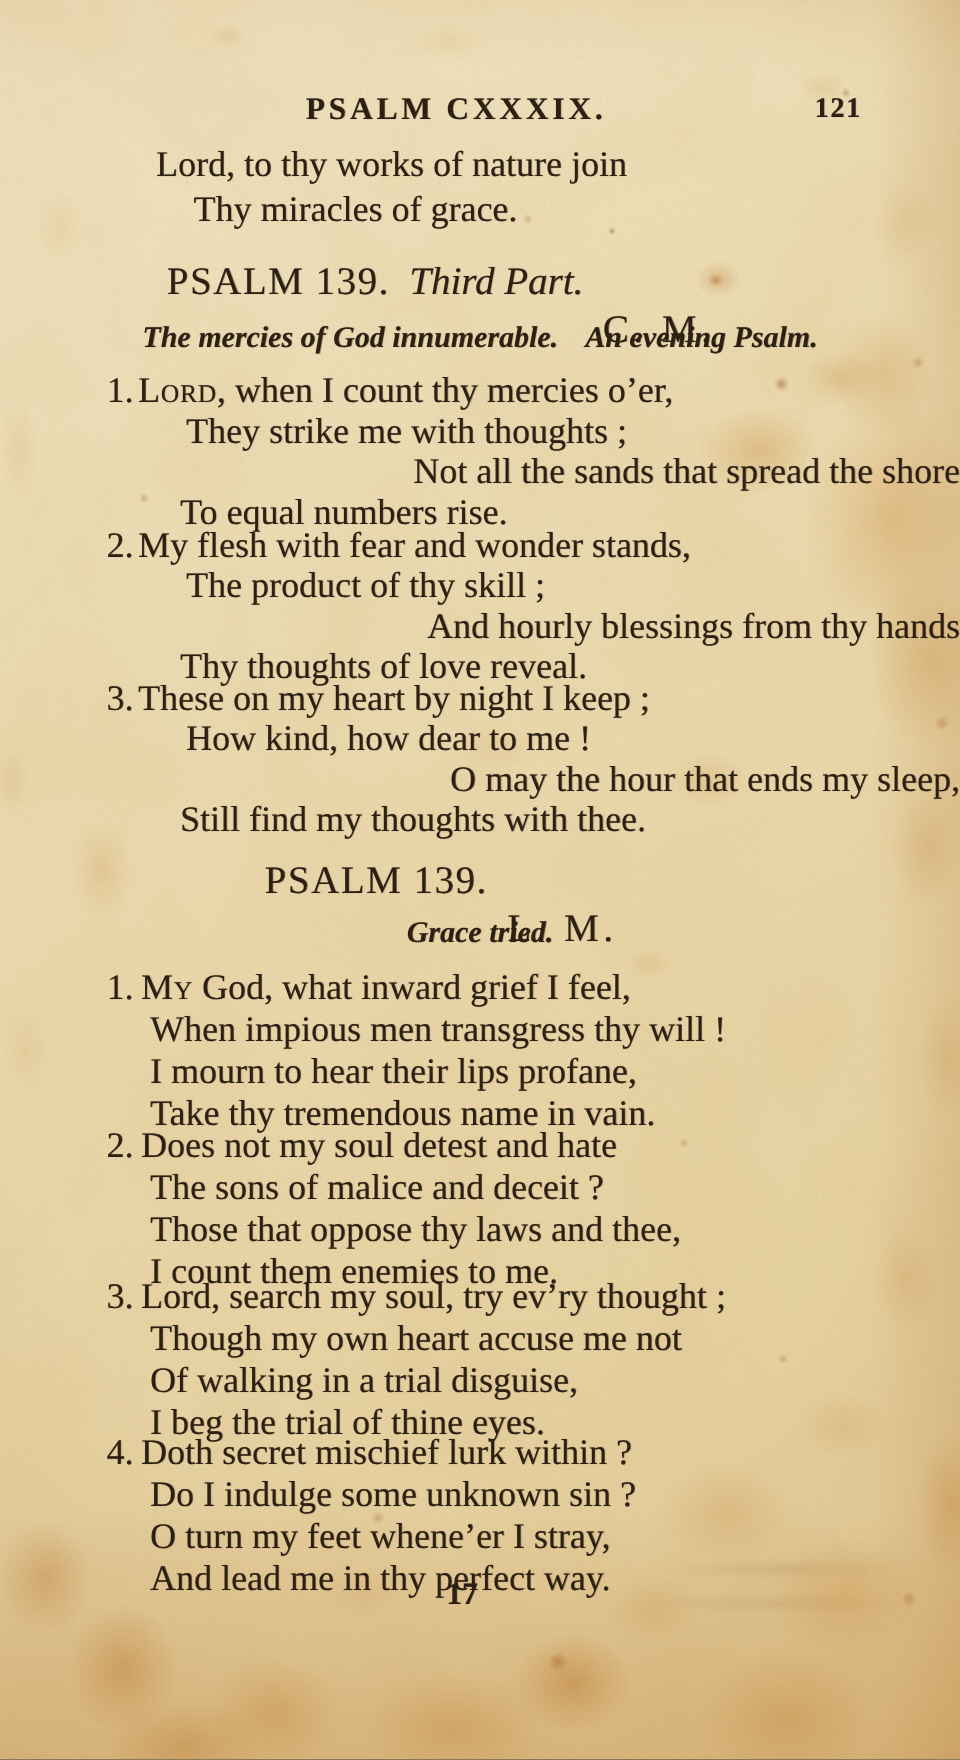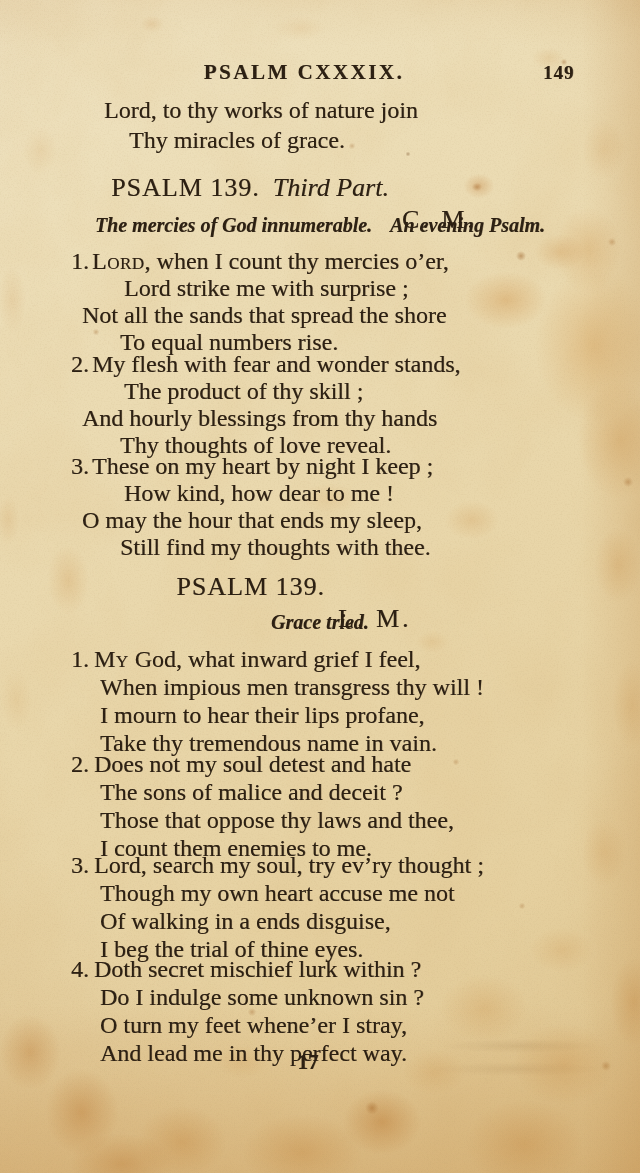--- a/index.html
+++ b/index.html
@@ -96,21 +96,21 @@
        font-style:italic;font-weight:bold;font-size:20px;line-height:26px;}
   .subtitle-1{left:0;top:212px;}
   .subtitle-2{left:0;top:610px;line-height:24px;}
   
   .verse{left:0;width:640px;font-size:24px;}
   .verse .vnum{position:absolute;left:71px;top:0;}
   .cm{line-height:27px;}
   .lm{line-height:28px;}
   .cm .i0{margin-left:92px;}
   .cm .i1{margin-left:124px;}
-  .cm .i2{margin-left:82px;}
+  .cm .i2{margin-left:56px;text-align:right;}
   .cm .i3{margin-left:120px;}
   .lm .i0{margin-left:94px;}
   .lm .i1,.lm .i2,.lm .i3{margin-left:100px;}
   .p1v1{top:248px;} .p1v2{top:351px;} .p1v3{top:453px;}
   .p2v1{top:645px;} .p2v2{top:750px;} .p2v3{top:851px;} .p2v4{top:955px;}
   .sc{font-variant:small-caps;letter-spacing:.5px;}
   .signature{left:0;top:1050px;width:616px;text-align:center;
        font-weight:bold;font-size:21px;line-height:24px;}
 </style>
 </head>
@@ -123,41 +123,41 @@
       <feTurbulence type="fractalNoise" baseFrequency="0.012 0.009" numOctaves="4" seed="8"></feTurbulence>
       <feColorMatrix type="matrix" values="0 0 0 0 0.72  0 0 0 0 0.52  0 0 0 0 0.25  0.8 0.4 0 0 -0.5"></feColorMatrix>
     </filter>
     <rect width="640" height="1173" filter="url(#mottle)" opacity="0.5"></rect>
   </svg>
 
   <div class="layer stains"></div>
   <div class="layer edges"></div>
 
   <div class="txt running-title-wrap">PSALM CXXXIX.</div>
-  <div class="txt page-number">149</div>
+  <div class="txt page-number">121</div>
 
   <div class="txt couplet">
     <div class="cl0">Lord, to thy works of nature join</div>
     <div class="cl1">Thy miracles of grace.</div>
   </div>
 
   <div class="txt heading heading-1">
     <span class="h-psalm">PSALM 139.</span>
     <span class="h-part">Third Part.</span>
     <span class="h-meter">C. M.</span>
   </div>
   <div class="txt subtitle subtitle-1">
     <span>The mercies of God innumerable.</span>
     <span>An evening Psalm.</span>
   </div>
 
   <div class="txt verse cm p1v1">
     <span class="vnum">1.</span>
     <div class="i0"><span class="sc">Lord</span><span>, when I count thy mercies o’er,</span></div>
-    <div class="i1">Lord strike me with surprise ;</div>
+    <div class="i1">They strike me with thoughts ;</div>
     <div class="i2">Not all the sands that spread the shore</div>
     <div class="i3">To equal numbers rise.</div>
   </div>
 
   <div class="txt verse cm p1v2">
     <span class="vnum">2.</span>
     <div class="i0">My flesh with fear and wonder stands,</div>
     <div class="i1">The product of thy skill ;</div>
     <div class="i2">And hourly blessings from thy hands</div>
     <div class="i3">Thy thoughts of love reveal.</div>
@@ -192,21 +192,21 @@
     <div class="i0">Does not my soul detest and hate</div>
     <div class="i1">The sons of malice and deceit ?</div>
     <div class="i2">Those that oppose thy laws and thee,</div>
     <div class="i3">I count them enemies to me.</div>
   </div>
 
   <div class="txt verse lm p2v3">
     <span class="vnum">3.</span>
     <div class="i0">Lord, search my soul, try ev’ry thought ;</div>
     <div class="i1">Though my own heart accuse me not</div>
-    <div class="i2">Of walking in a ends disguise,</div>
+    <div class="i2">Of walking in a trial disguise,</div>
     <div class="i3">I beg the trial of thine eyes.</div>
   </div>
 
   <div class="txt verse lm p2v4">
     <span class="vnum">4.</span>
     <div class="i0">Doth secret mischief lurk within ?</div>
     <div class="i1">Do I indulge some unknown sin ?</div>
     <div class="i2">O turn my feet whene’er I stray,</div>
     <div class="i3">And lead me in thy perfect way.</div>
   </div>

